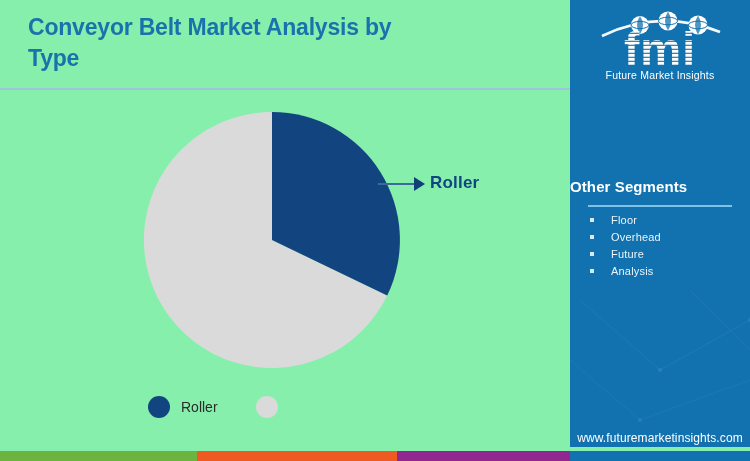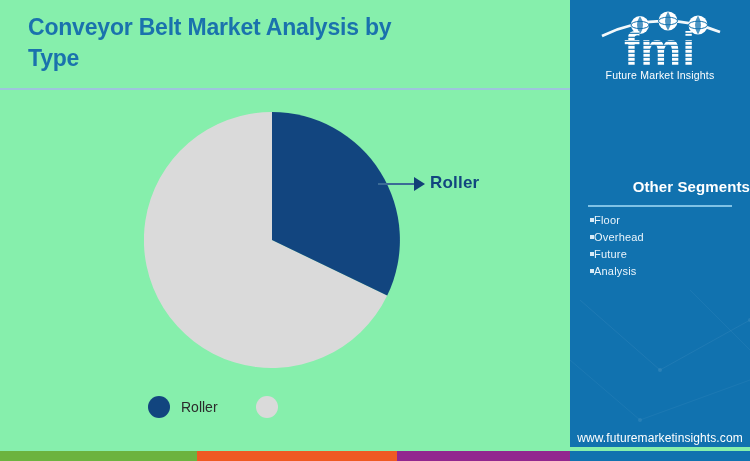--- a/index.html
+++ b/index.html
@@ -138,21 +138,21 @@
     top: 2px;
     width: 180px;
     height: 82px;
   }
 
   .panel-heading {
     position: absolute;
     left: 0;
     top: 178px;
     width: 180px;
-    text-align: right;
+    text-align: left;
     color: #ffffff;
     font-size: 15px;
     font-weight: bold;
     letter-spacing: 0.1px;
   }
   .panel-rule {
     position: absolute;
     left: 18px;
     top: 205px;
     width: 144px;
@@ -164,21 +164,21 @@
     left: 20px;
     top: 212px;
     width: 150px;
     margin: 0;
     padding: 0;
     list-style: none;
   }
   .seg-item {
     display: flex;
     align-items: center;
-    gap: 0;
+    gap: 17px;
     height: 16px;
     margin-bottom: 1px;
   }
   .seg-bullet {
     width: 4px;
     height: 4px;
     background: #d8eaf6;
     flex: 0 0 auto;
   }
   .seg-label {

